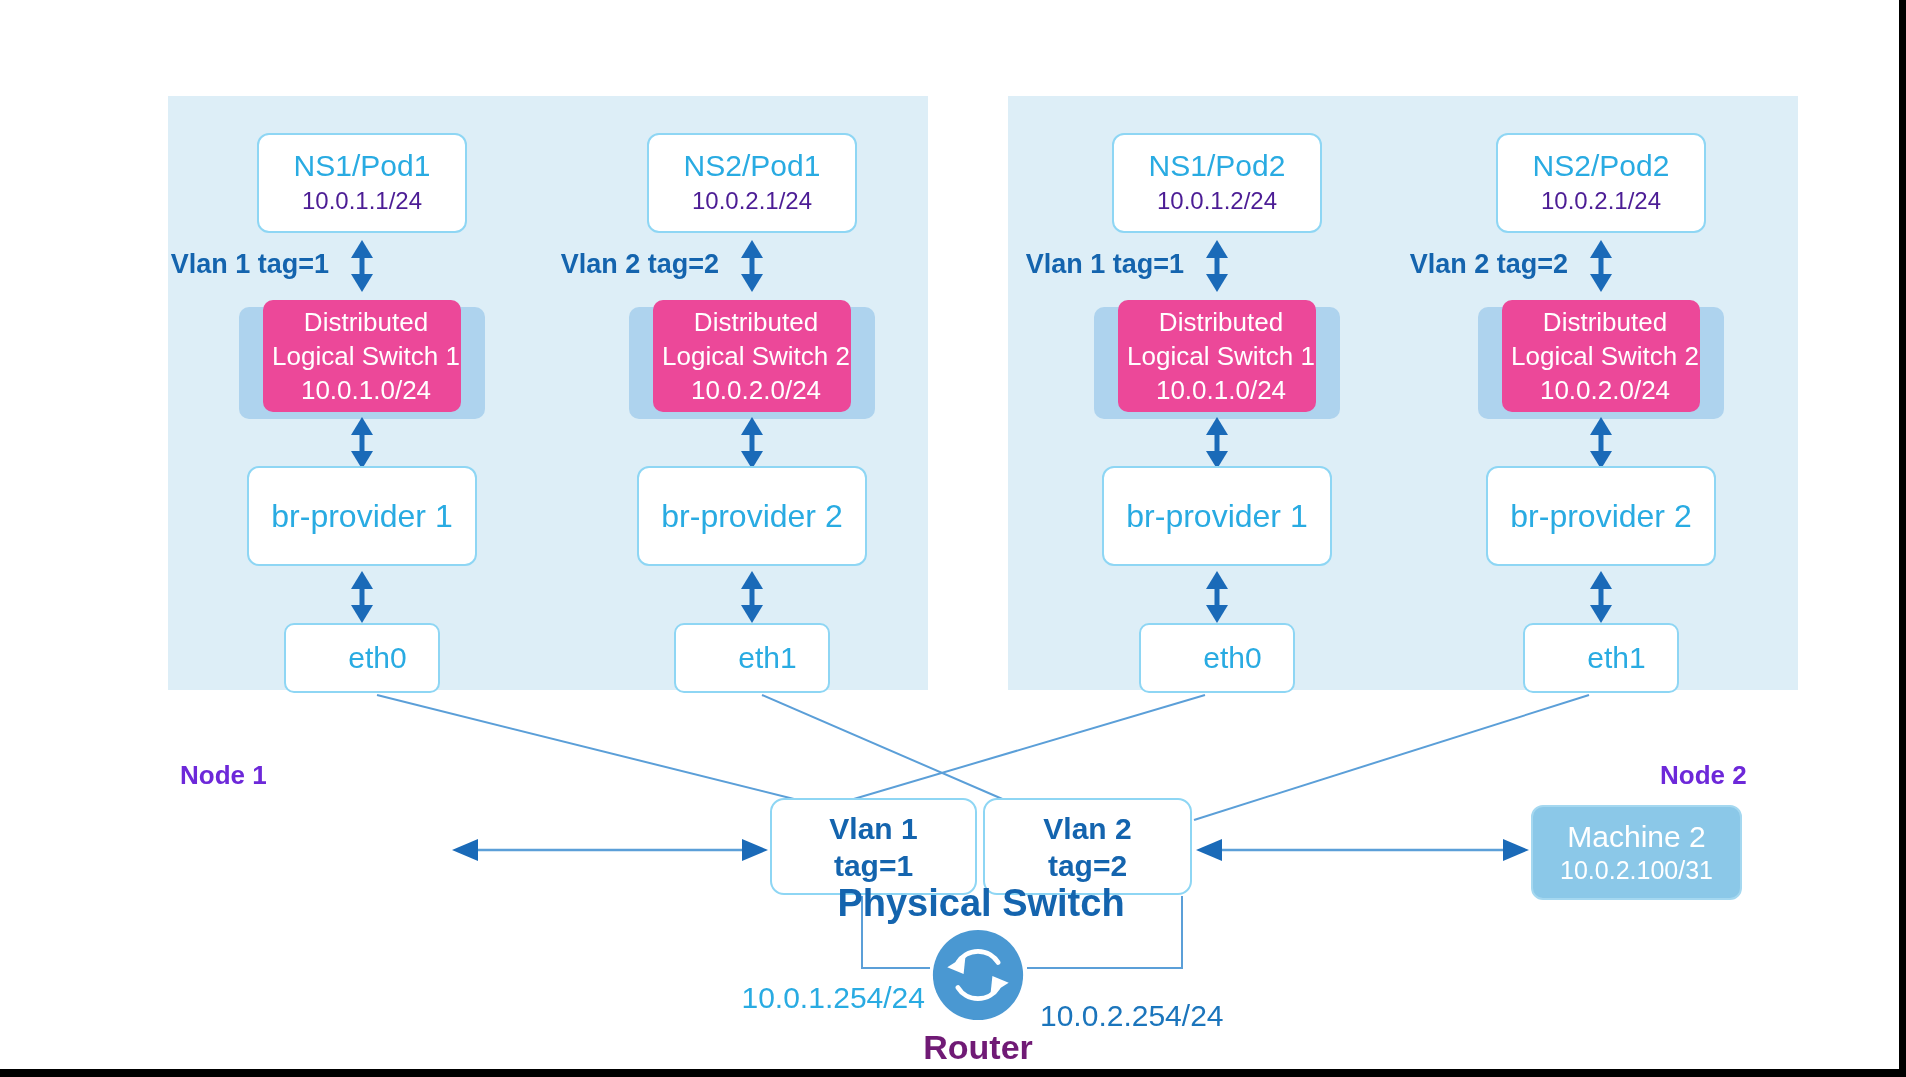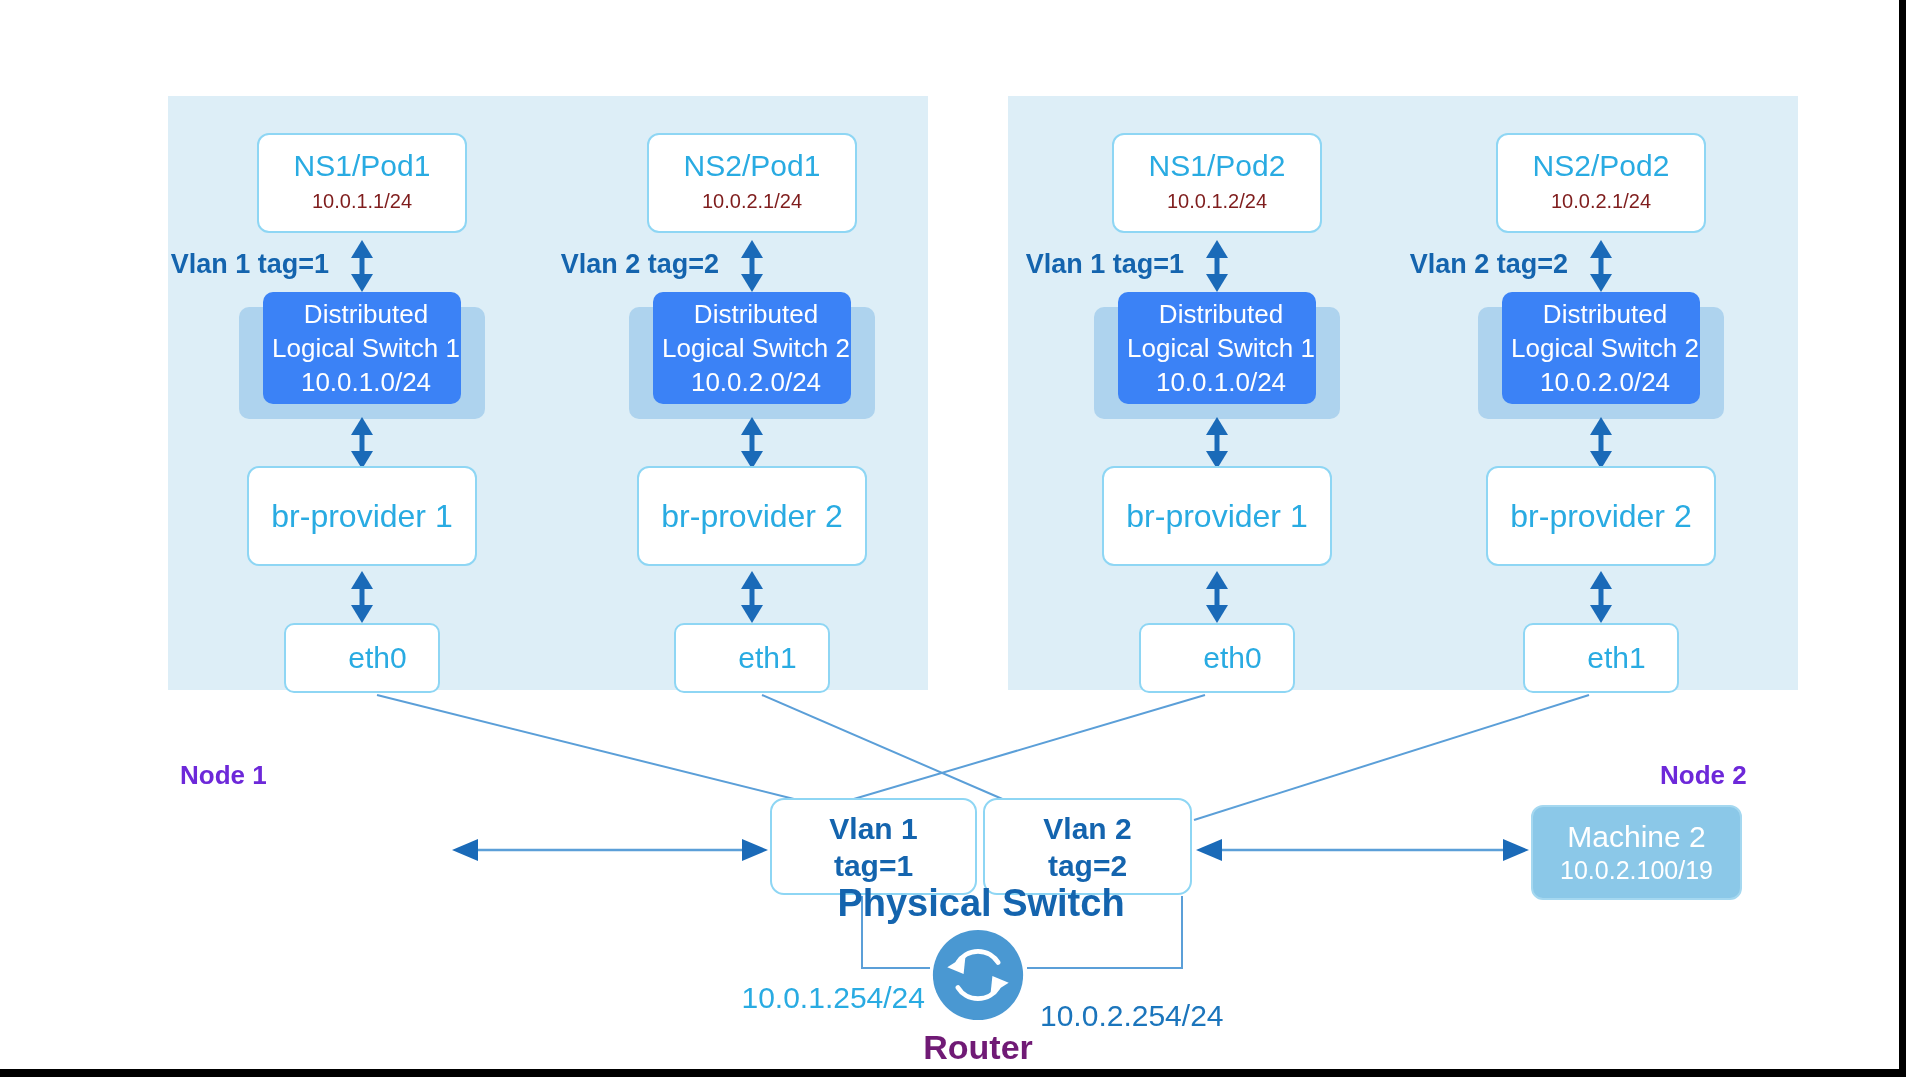--- a/index.html
+++ b/index.html
@@ -6,28 +6,28 @@
   .canvas{position:relative;width:1906px;height:1077px;background:#ffffff;overflow:hidden;
           font-family:"Liberation Sans", sans-serif;}
   .panel{position:absolute;top:96px;height:594px;background:#ddeef7;}
   .wires{position:absolute;left:0;top:0;z-index:1;}
   .column{position:absolute;top:133px;width:260px;height:560px;z-index:2;}
   .box{position:absolute;background:#ffffff;border:2px solid #8ed6f4;border-radius:12px;
        box-sizing:border-box;display:flex;flex-direction:column;align-items:center;
        justify-content:center;text-align:center;}
   .pod{left:25px;top:0;width:210px;height:100px;}
   .pod-title{color:#29abe2;font-size:30px;line-height:36px;}
-  .pod-ip{color:#7f1d1d;font-size:20px;line-height:34px;}
+  .pod-ip{color:#4c1d95;font-size:24px;line-height:34px;}
   .varrow{position:absolute;left:116px;width:28px;height:52px;}
   .a1{top:107px;} .a2{top:284px;} .a3{top:438px;}
   .vlan-tag{position:absolute;right:163px;top:116px;color:#1464ae;font-weight:bold;
             font-size:27px;white-space:nowrap;z-index:3;text-align:right;}
   .dls-back{position:absolute;left:7px;top:174px;width:246px;height:112px;
             background:#aed3ee;border-radius:10px;}
-  .dls{left:31px;top:159px;width:198px;height:112px;background:#3b82f6;border:none;
+  .dls{left:31px;top:167px;width:198px;height:112px;background:#ec4899;border:none;
        color:#ffffff;font-size:26px;line-height:34px;border-radius:10px;padding-left:8px;}
   .bridge{left:15px;top:333px;width:230px;height:100px;}
   .bridge-label{color:#29abe2;font-size:32px;}
   .eth{left:52px;top:490px;width:156px;height:70px;border-radius:10px;padding-left:31px;}
   .eth-label{color:#29abe2;font-size:30px;}
   .node-label{position:absolute;top:760px;color:#6d28d9;font-weight:bold;font-size:26px;z-index:2;}
   .machine{position:absolute;top:805px;width:211px;height:95px;background:#8bc8e8;
            border:2px solid #a5d8f0;border-radius:12px;box-sizing:border-box;display:flex;
            flex-direction:column;align-items:center;justify-content:center;z-index:2;}
   .machine-title{color:#ffffff;font-size:30px;line-height:36px;}
@@ -236,21 +236,21 @@
     <div class="box eth">
       <div class="eth-label">eth1</div>
     </div>
   </div>
 
   <div class="node-label" style="left:180px;">Node 1</div>
   <div class="node-label" style="left:1660px;">Node 2</div>
 
   <div class="machine" style="left:1531px;">
     <div class="machine-title">Machine 2</div>
-    <div class="machine-ip">10.0.2.100/19</div>
+    <div class="machine-ip">10.0.2.100/31</div>
   </div>
 
   <div class="vlanbox" style="left:770px;width:207px;">
     <div>Vlan 1</div>
     <div>tag=1</div>
   </div>
   <div class="vlanbox" style="left:983px;width:209px;">
     <div>Vlan 2</div>
     <div>tag=2</div>
   </div>

